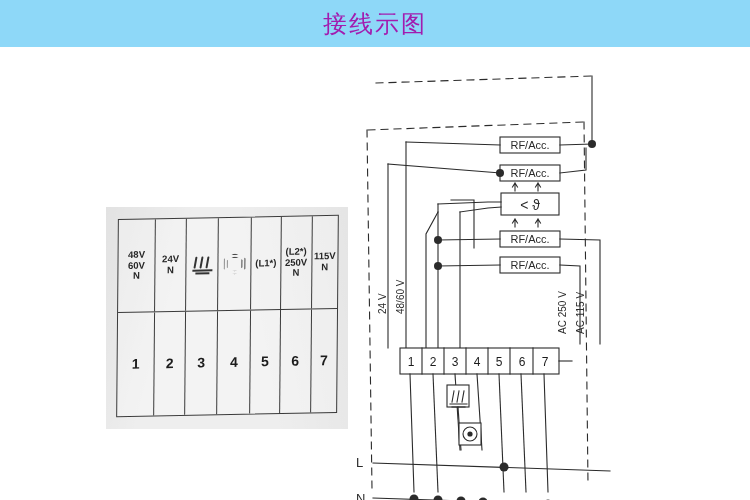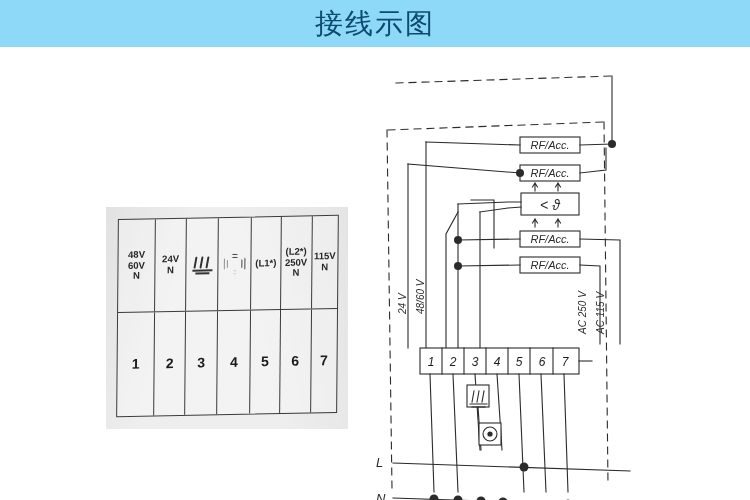--- a/index.html
+++ b/index.html
@@ -9,21 +9,21 @@
     font-family:"Liberation Sans", sans-serif;
     overflow:hidden;
     position:relative;
   }
   #banner{
     position:absolute;left:0;top:0;width:750px;height:47px;
     background:#8ed8f8;
     display:flex;align-items:center;justify-content:center;
   }
   #banner-title{
-    font-size:28px;color:#0c4a6e;letter-spacing:2px;
+    font-size:24px;color:#a21caf;letter-spacing:2px;
     font-family:"DejaVu Sans", sans-serif;
   }
   #stage{
     position:absolute;left:0;top:47px;width:750px;height:453px;
     background:#ffffff;
   }
   
   #left-table{
     position:absolute;left:106px;top:160px;width:242px;height:222px;
     background:#f3f2f0;
@@ -74,21 +74,21 @@
     width:20px;height:19px;border:1.5px solid #333;
     clip-path:polygon(50% 0,100% 26%,100% 74%,50% 100%,0 74%,0 26%);
     background:transparent;position:relative;
   }
   .fanhex:after{
     content:"";position:absolute;left:2px;top:2px;right:2px;bottom:2px;
     border:1.3px solid #333;
     clip-path:polygon(50% 0,100% 26%,100% 74%,50% 100%,0 74%,0 26%);
   }
   
-  #sch{position:absolute;left:368px;top:5px;width:270px;height:448px;font-style:italic;}
+  #sch{position:absolute;left:348px;top:5px;width:270px;height:448px;}
   #sch svg{display:block;}
   .lbl{font-family:"Liberation Sans",sans-serif;}
 </style>
 </head>
 <body>
 
 <div id="banner">
   <div id="banner-title">接线示图</div>
 </div>
 

